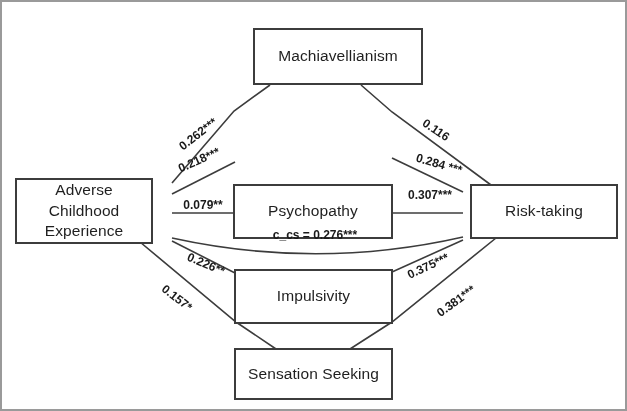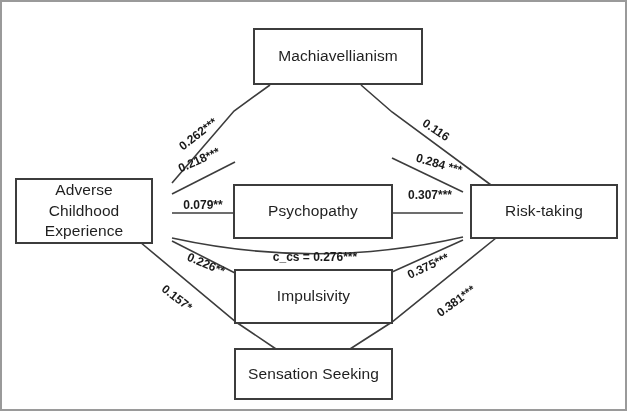--- a/index.html
+++ b/index.html
@@ -58,21 +58,21 @@
   #l-262 { left: 196px; top: 132px; transform: translate(-50%,-50%) rotate(-38deg); }
   #l-218 { left: 197px; top: 158px; transform: translate(-50%,-50%) rotate(-24deg); }
   #l-178 { left: 201px; top: 203px; transform: translate(-50%,-50%); }
   #l-226 { left: 204px; top: 262px; transform: translate(-50%,-50%) rotate(23deg); }
   #l-157 { left: 175px; top: 296px; transform: translate(-50%,-50%) rotate(38deg); }
   #l-116 { left: 434px; top: 128px; transform: translate(-50%,-50%) rotate(34deg); }
   #l-284 { left: 437px; top: 162px; transform: translate(-50%,-50%) rotate(16deg); }
   #l-307 { left: 428px; top: 193px; transform: translate(-50%,-50%); }
   #l-375 { left: 426px; top: 264px; transform: translate(-50%,-50%) rotate(-25deg); }
   #l-381 { left: 454px; top: 299px; transform: translate(-50%,-50%) rotate(-36deg); }
-  #l-ccs { left: 313px; top: 255px; transform: translate(-50%,-50%); }
+  #l-ccs { left: 313px; top: 233px; transform: translate(-50%,-50%); }
 </style>
 </head>
 <body>
 
 <div class="figure">
 
   <svg class="wires" viewBox="0 0 623 407" fill="none" stroke="#3c3c3c" stroke-width="1.6">
 
     <polyline points="170,181 232,109 268,83"></polyline>
     <line x1="170" y1="192" x2="233" y2="160"></line>

